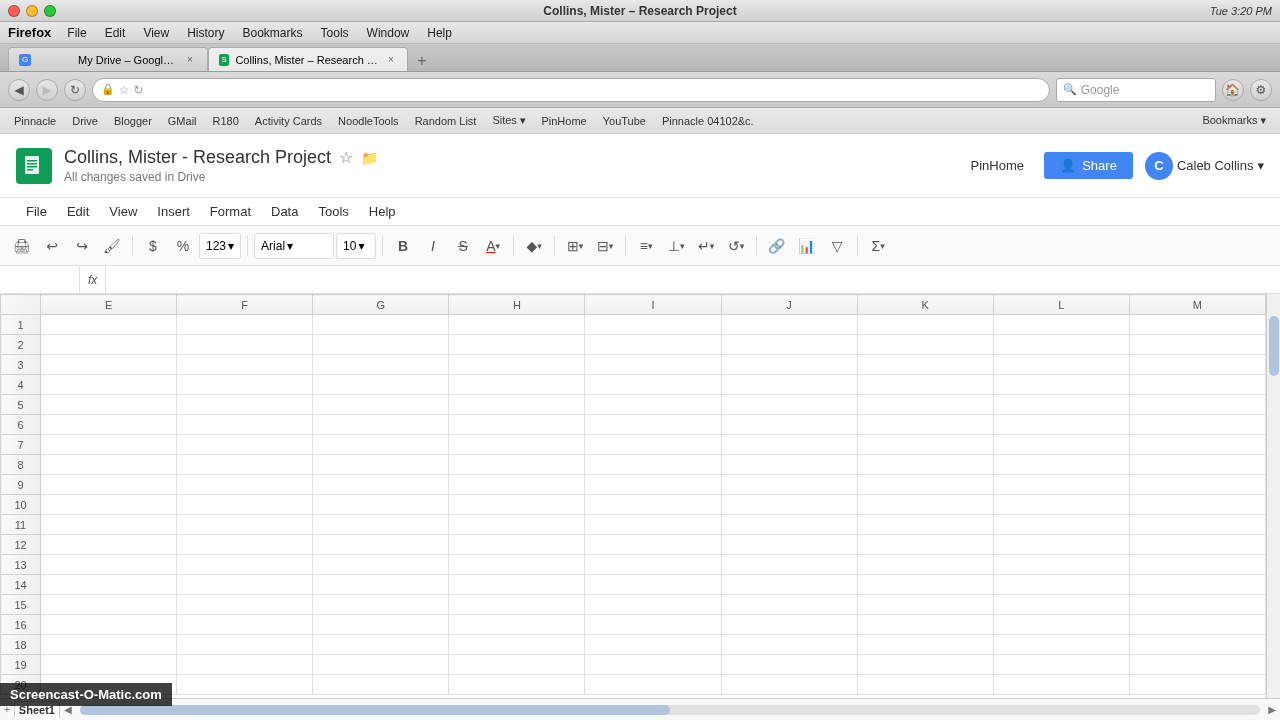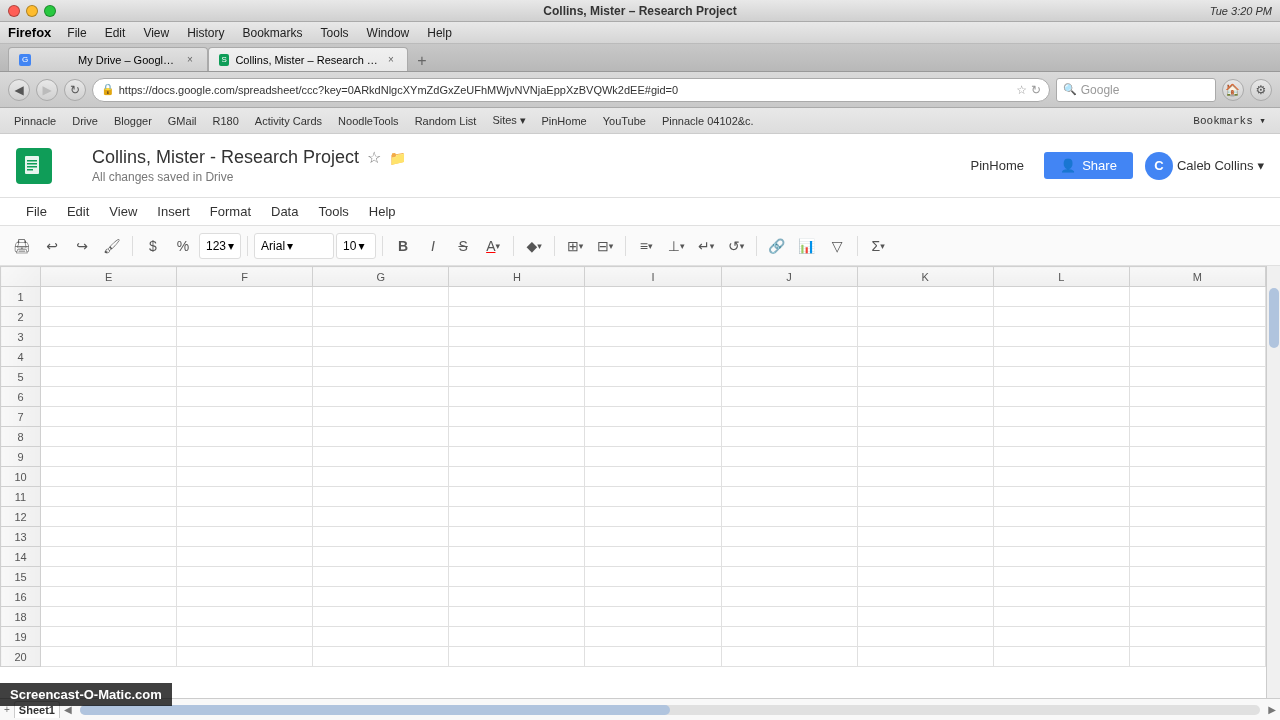--- a/index.html
+++ b/index.html
@@ -114,21 +114,21 @@
       background: #0f9d58;
       border-radius: 4px;
       display: flex;
       align-items: center;
       justify-content: center;
       color: white;
       font-size: 18px;
       font-weight: bold;
       flex-shrink: 0;
     }
-    .sheets-title-area { flex: 1; margin-left: 28px; }
+    .sheets-title-area { flex: 1; }
     .sheets-title { font-size: 18px; color: #333; display: flex; align-items: center; gap: 8px; }
     .title-star { color: #777; font-size: 16px; cursor: pointer; }
     .title-folder { color: #777; font-size: 14px; cursor: pointer; }
     .save-status { font-size: 12px; color: #777; margin-top: 2px; }
     .header-right { display: flex; align-items: center; gap: 12px; }
     .user-name { font-size: 13px; color: #333; display: flex; align-items: center; gap: 4px; cursor: pointer; }
     .user-avatar { width: 28px; height: 28px; border-radius: 50%; background: #4285f4; color: white; display: flex; align-items: center; justify-content: center; font-size: 13px; font-weight: bold; }
     .comments-btn { font-size: 13px; color: #333; cursor: pointer; padding: 4px 8px; }
     .share-btn { background: #4285f4; color: white; border: none; border-radius: 3px; padding: 6px 16px; font-size: 13px; cursor: pointer; display: flex; align-items: center; gap: 6px; }
 
@@ -316,21 +316,20 @@
   </div>
   <div class="new-tab-btn">+</div>
 </div>
 
 <div class="browser-chrome">
   <button class="nav-btn">◀</button>
   <button class="nav-btn" style="color:#bbb;">▶</button>
   <button class="nav-btn">↻</button>
   <div class="address-bar">
     <span style="color:#999;margin-right:4px;font-size:11px;">🔒</span>
-    <span class="url-text">https://docs.google.com/spreadsheet/ccc?key=0ARkdNlgcXYmZdGxZeUFhMWjvNVNjaEppXzBVQWk2dEE#gid=0</span>
     <span style="color:#999;font-size:12px;">☆</span>
     <span style="color:#999;font-size:12px;margin-left:4px;">↻</span>
   </div>
   <div class="search-bar">
     <span style="color:#999;font-size:11px;margin-right:4px;">🔍</span>
     <span style="color:#999;font-size:12px;">Google</span>
   </div>
   <button class="nav-btn">🏠</button>
   <button class="nav-btn">⚙</button>
 </div>
@@ -341,21 +340,21 @@
   <span class="bm-item">Blogger</span>
   <span class="bm-item">GMail</span>
   <span class="bm-item">R180</span>
   <span class="bm-item">Activity Cards</span>
   <span class="bm-item">NoodleTools</span>
   <span class="bm-item">Random List</span>
   <span class="bm-item">Sites ▾</span>
   <span class="bm-item">PinHome</span>
   <span class="bm-item">YouTube</span>
   <span class="bm-item">Pinnacle 04102&amp;c.</span>
-  <span class="bm-item" style="margin-left:auto;font-family:Liberation Mono, monospace;">Bookmarks ▾</span>
+  <span class="bm-item" style="margin-left:auto;">Bookmarks ▾</span>
 </div>
 
 <div class="sheets-app">
 
   <div class="sheets-header">
     <div class="sheets-logo">
       <svg width="22" height="22" viewBox="0 0 22 22" fill="none">
         <rect x="2" y="1" width="14" height="18" rx="1" fill="white" opacity="0.9"></rect>
         <rect x="4" y="5" width="10" height="1.5" fill="#0f9d58"></rect>
         <rect x="4" y="8" width="10" height="1.5" fill="#0f9d58"></rect>
@@ -436,20 +435,25 @@
     <button class="toolbar-btn" title="Text wrap">↵<span style="font-size:9px;">▾</span></button>
     <button class="toolbar-btn" title="Text rotation">↺<span style="font-size:9px;">▾</span></button>
     <div class="toolbar-separator"></div>
     <button class="toolbar-btn" title="Insert link">🔗</button>
     <button class="toolbar-btn" title="Insert chart">📊</button>
     <button class="toolbar-btn" title="Filter">▽</button>
     <div class="toolbar-separator"></div>
     <button class="toolbar-btn" title="Functions">Σ<span style="font-size:9px;">▾</span></button>
   </div>
 
+  <div class="formula-bar">
+    <div class="cell-ref"></div>
+    <div class="fx-label">fx</div>
+    <input class="formula-input" type="text" value="" style="">
+  </div>
 
   <div class="spreadsheet-area">
     <div class="spreadsheet-container">
       <table class="spreadsheet-table">
         <thead>
           <tr>
             <th class="corner-cell"></th>
             <th class="col-header">E</th>
             <th class="col-header">F</th>
             <th class="col-header">G</th>

